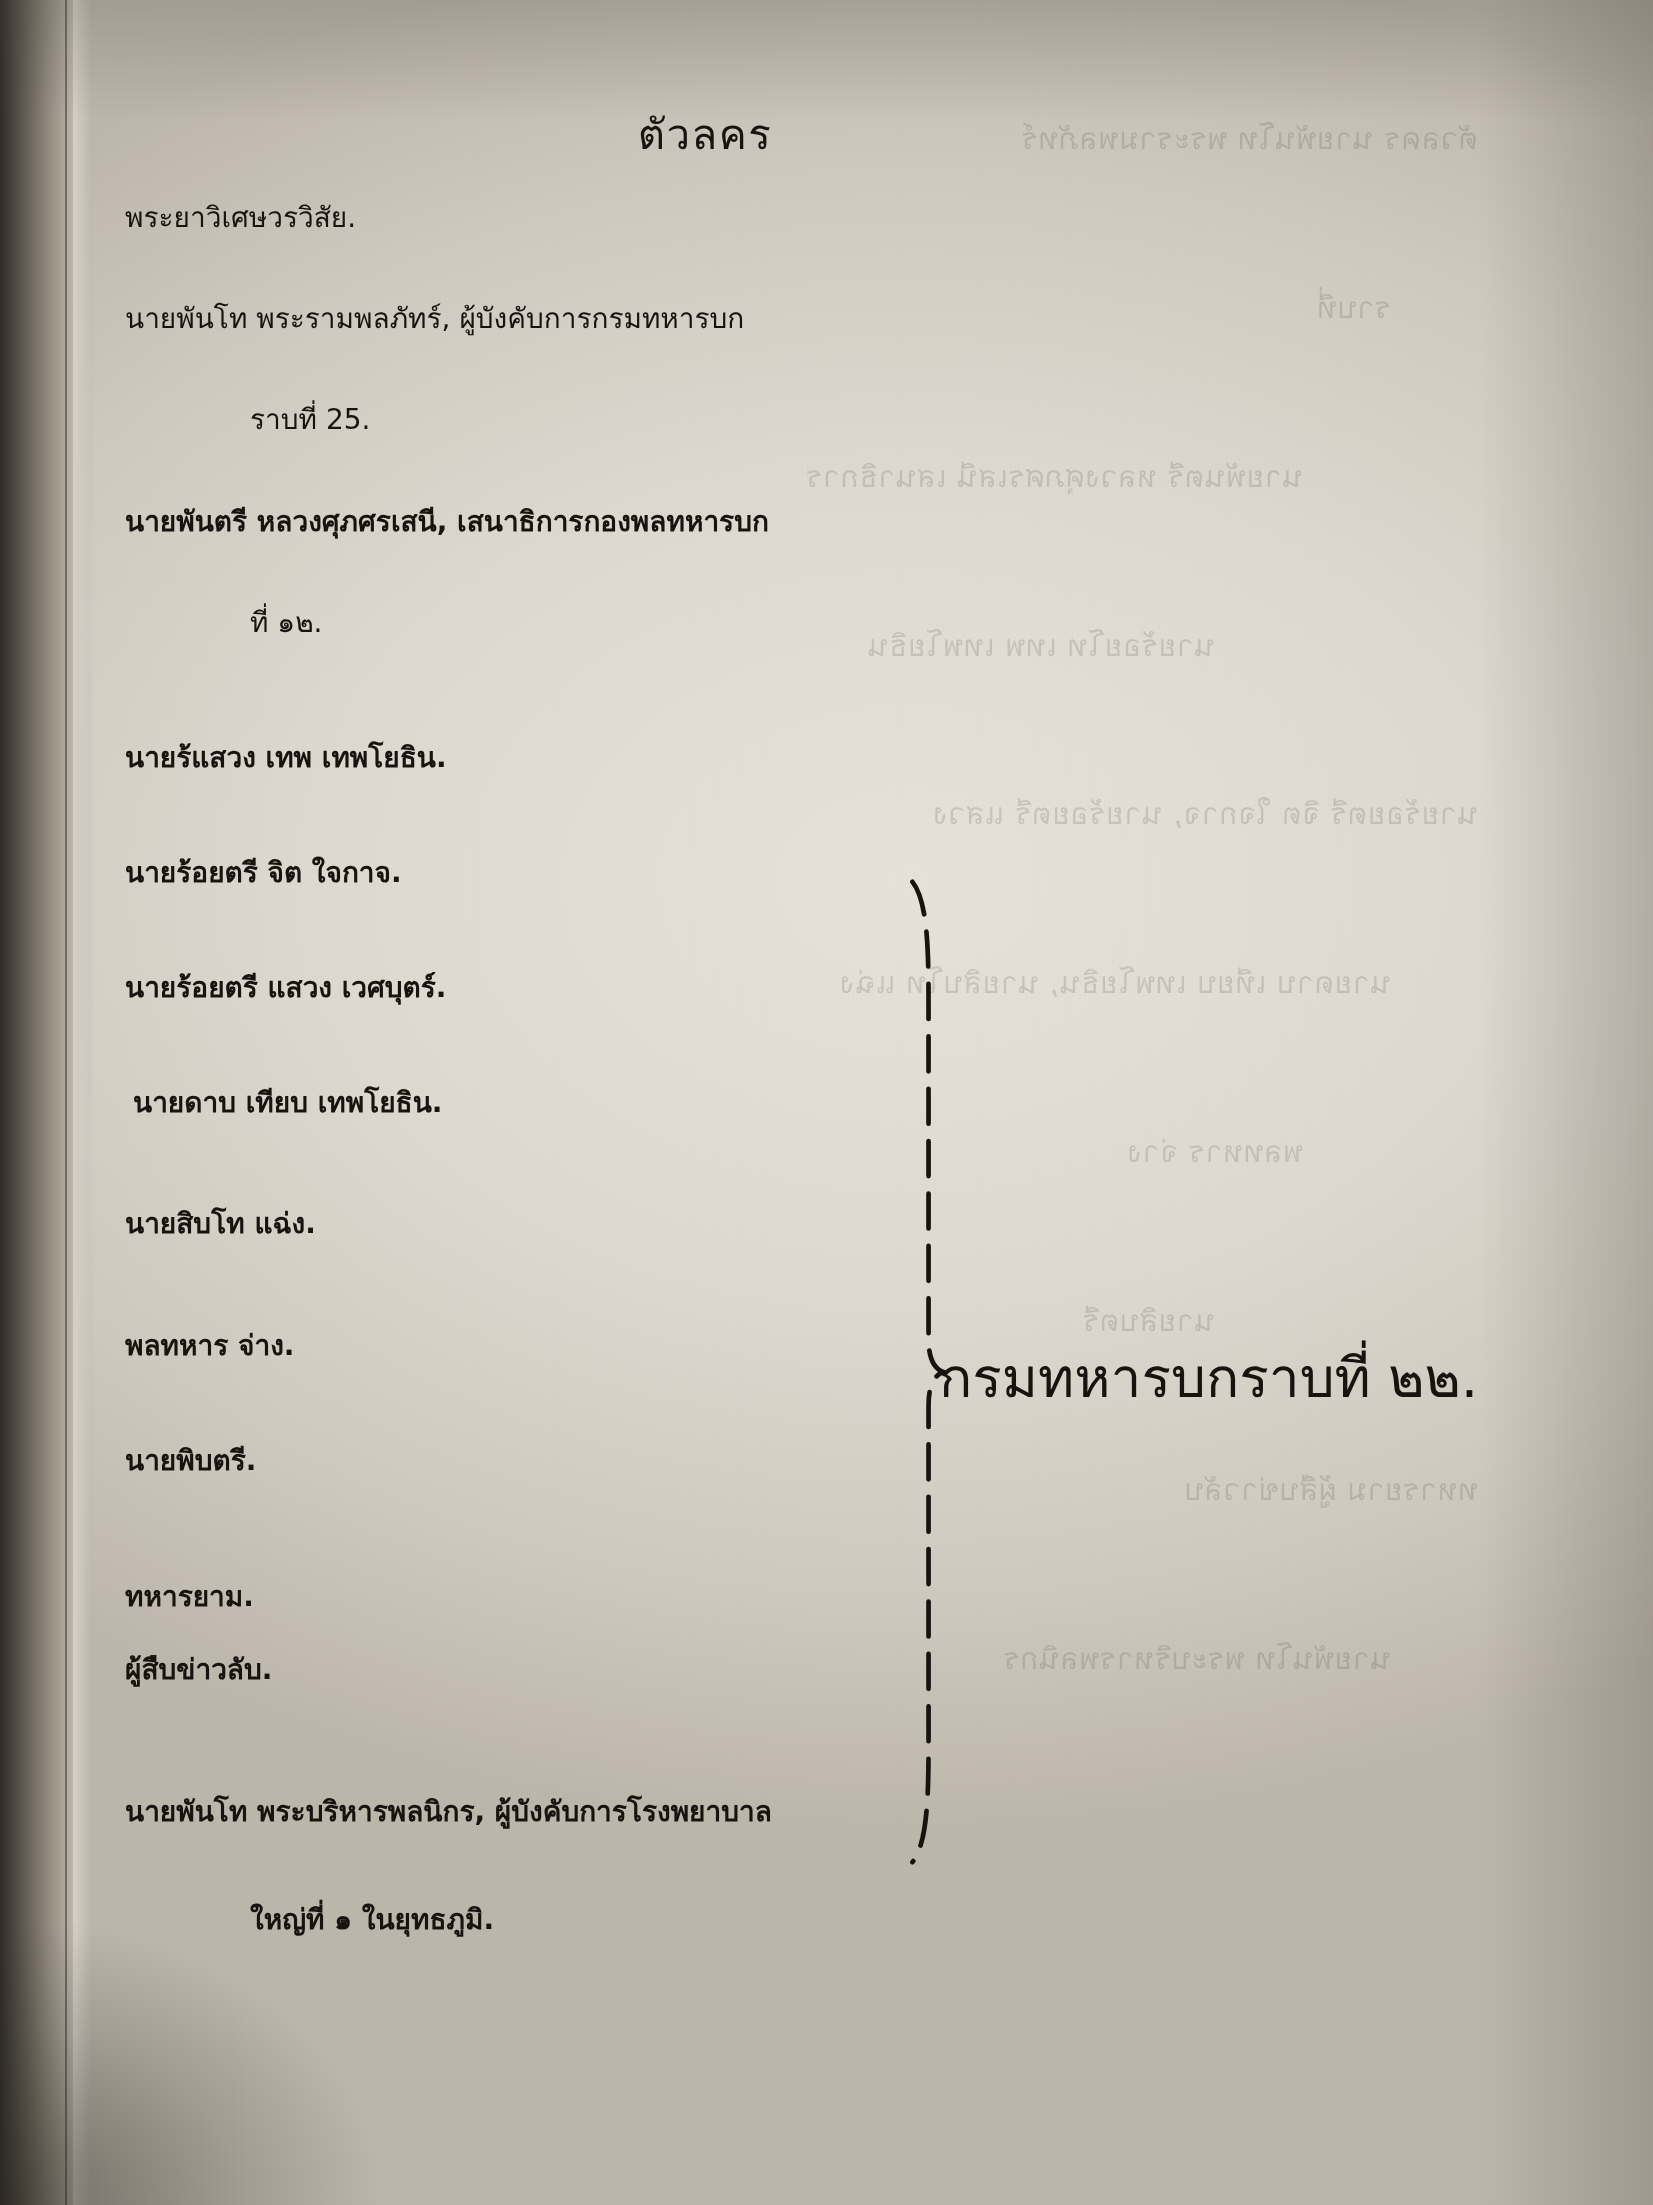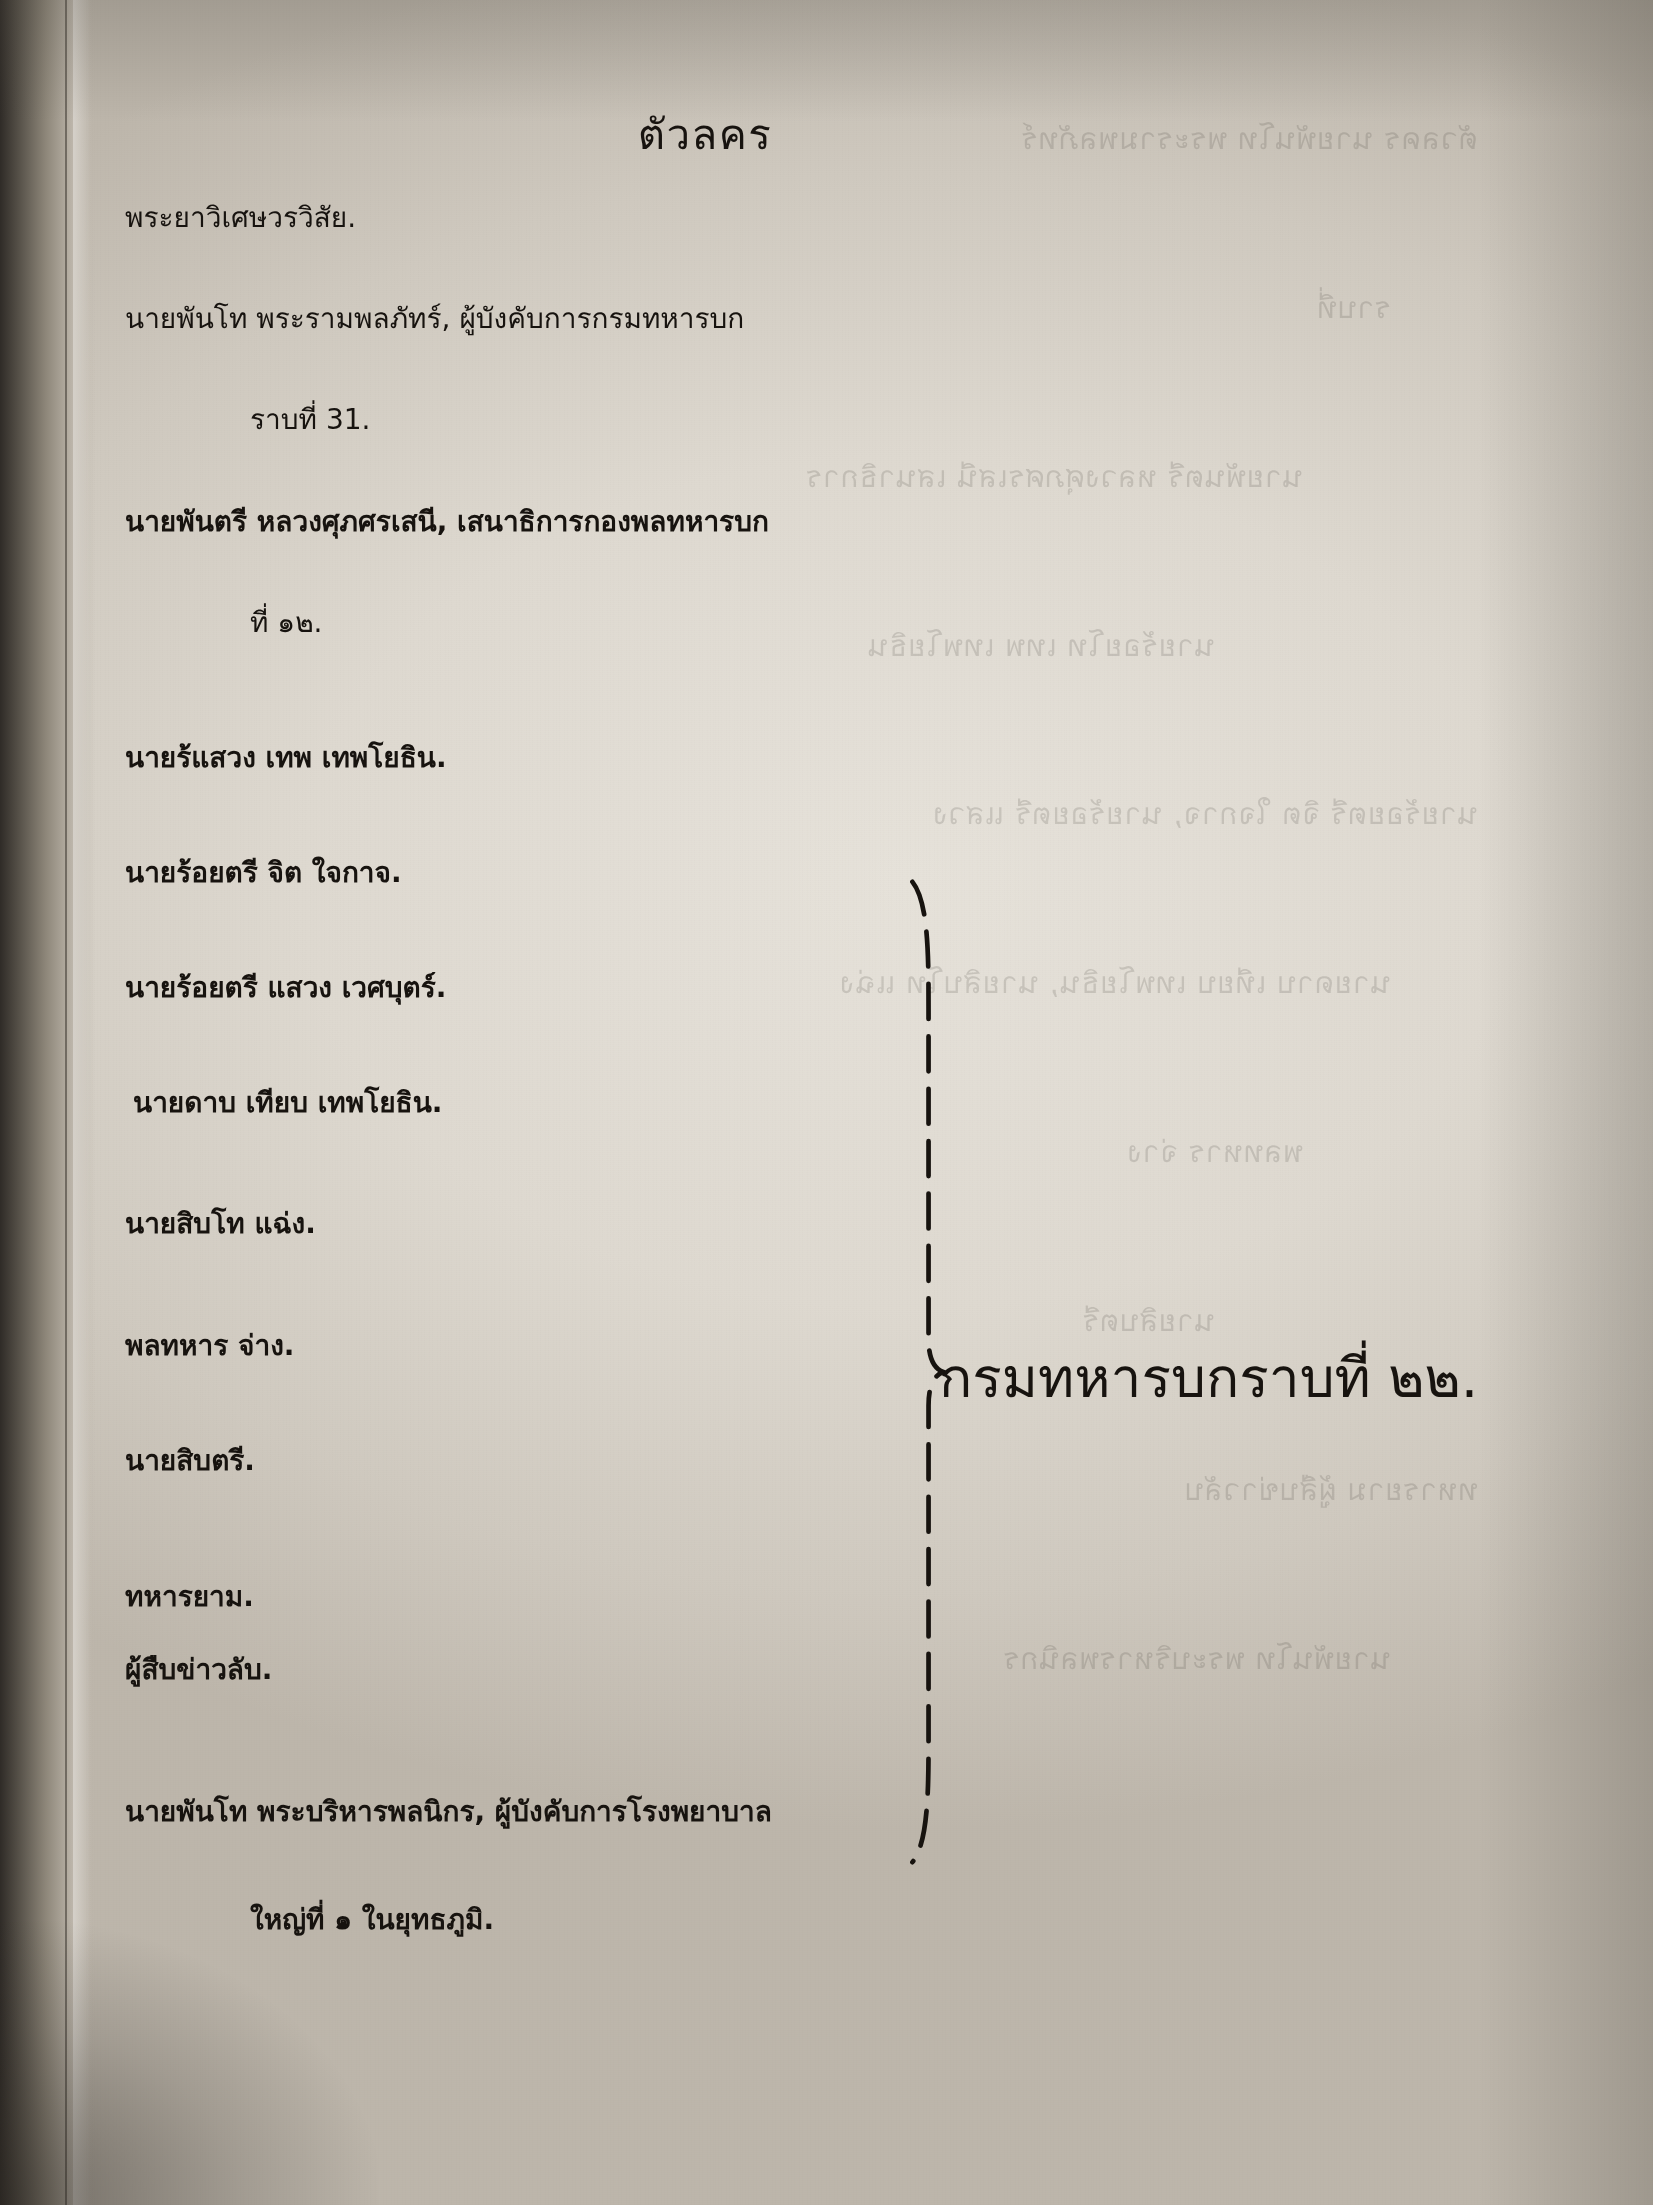--- a/index.html
+++ b/index.html
@@ -146,30 +146,30 @@
     </div>
   <div class="grain"></div>
 
   <div class="content">
 
     <div class="title">ตัวลคร</div>
 
     <div id="lines">
         <div class="line" style="top: 203px; left: 125px;">พระยาวิเศษวรวิสัย.</div>
         <div class="line" style="top: 304px; left: 125px;">นายพันโท พระรามพลภัทร์, ผู้บังคับการกรมทหารบก</div>
-        <div class="line" style="top: 405px; left: 250px;">ราบที่ 31.</div>
+        <div class="line" style="top: 405px; left: 250px;">ราบที่ 25.</div>
         <div class="line bold" style="top: 507px; left: 125px;">นายพันตรี หลวงศุภศรเสนี, เสนาธิการกองพลทหารบก</div>
         <div class="line" style="top: 608px; left: 250px;">ที่ ๑๒.</div>
         <div class="line bold" style="top: 743px; left: 125px;">นายร้แสวง เทพ เทพโยธิน.</div>
         <div class="line bold" style="top: 858px; left: 125px;">นายร้อยตรี จิต ใจกาจ.</div>
         <div class="line bold" style="top: 973px; left: 125px;">นายร้อยตรี แสวง เวศบุตร์.</div>
         <div class="line bold" style="top: 1088px; left: 133px;">นายดาบ เทียบ เทพโยธิน.</div>
         <div class="line bold" style="top: 1209px; left: 125px;">นายสิบโท แฉ่ง.</div>
         <div class="line bold" style="top: 1331px; left: 125px;">พลทหาร จ่าง.</div>
-        <div class="line bold" style="top: 1446px; left: 125px;">นายสิบตรี.</div>
+        <div class="line bold" style="top: 1446px; left: 125px;">นายพิบตรี.</div>
         <div class="line bold" style="top: 1567px; left: 125px; margin-top: 15px;">ทหารยาม.</div>
         <div class="line bold" style="top: 1655px; left: 125px;">ผู้สืบข่าวลับ.</div>
         <div class="line bold" style="top: 1797px; left: 125px;">นายพันโท พระบริหารพลนิกร, ผู้บังคับการโรงพยาบาล</div>
         <div class="line bold" style="top: 1905px; left: 250px;">ใหญ่ที่ ๑ ในยุทธภูมิ.</div>
       </div>
 
     <div class="bracket-wrap">
       <svg width="47" height="1000" viewBox="0 0 70 1480" fill="none" xmlns="http://www.w3.org/2000/svg">
         <path d="M20 10 C 44 40, 44 120, 44 200 L44 690 C44 720, 52 735, 66 740 C52 745, 44 760, 44 790 L44 1280 C44 1360, 44 1440, 20 1470" stroke="#17130f" stroke-width="7" stroke-linecap="round" fill="none" stroke-dasharray="52 26"></path>
       </svg>

